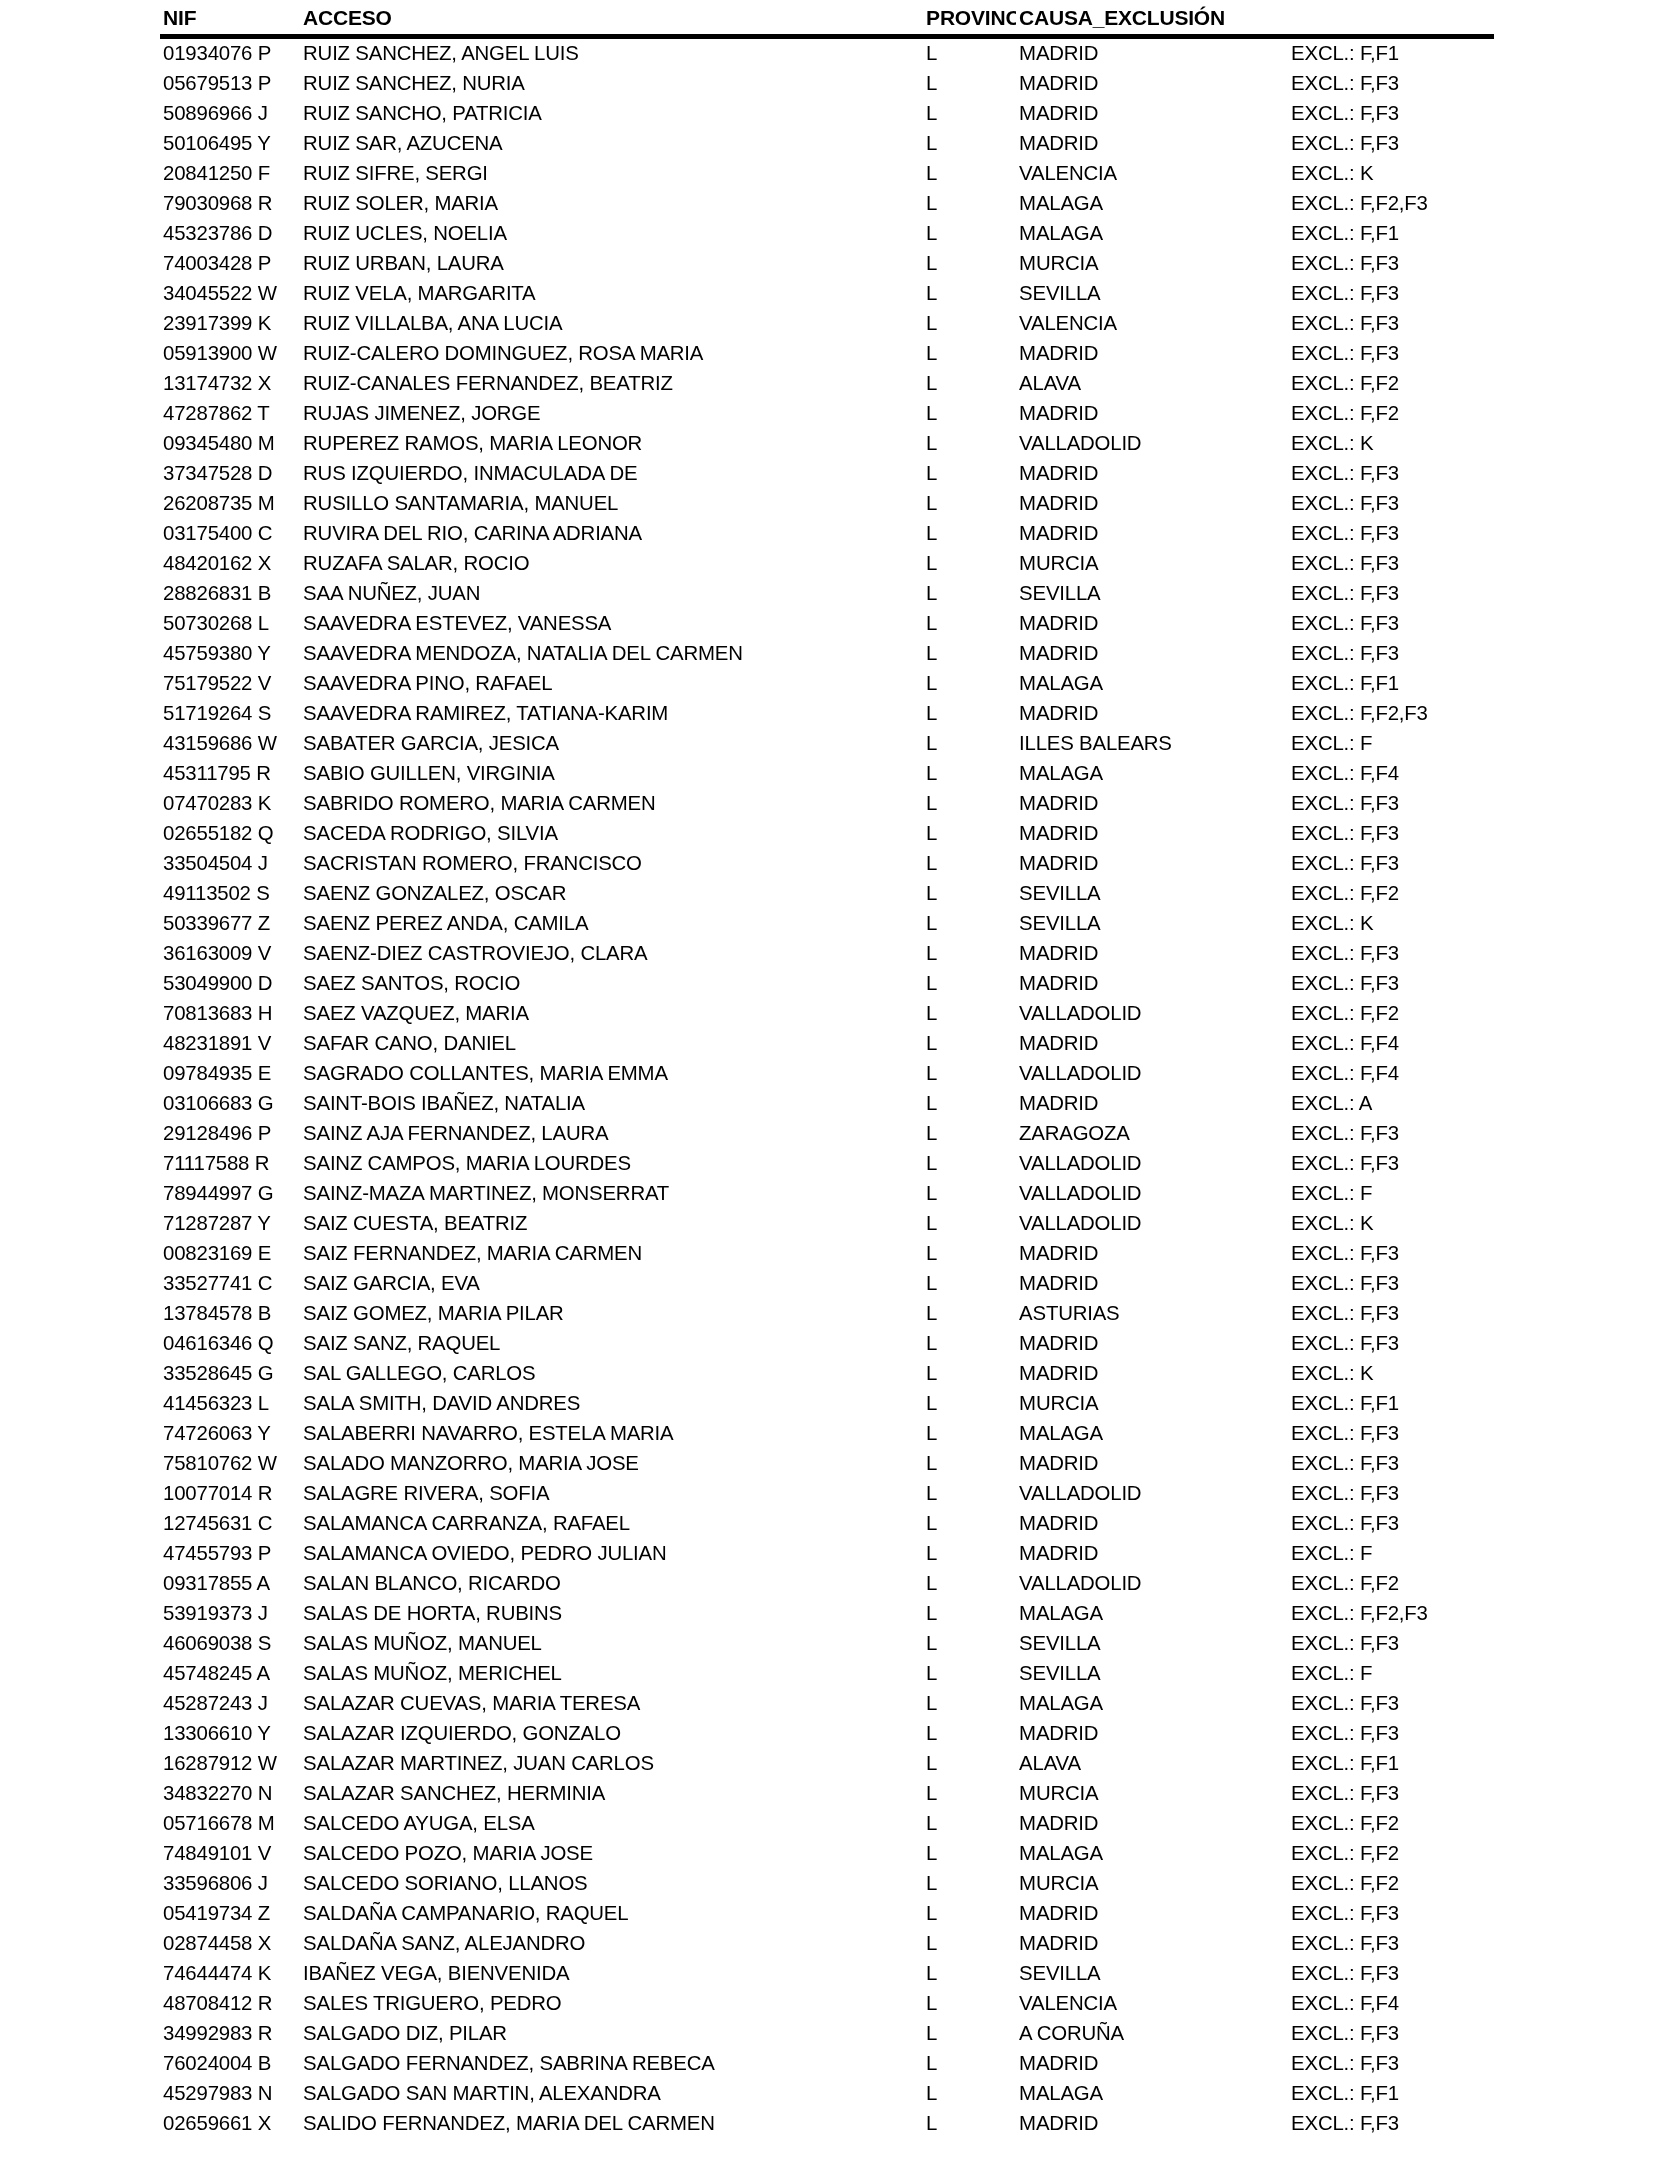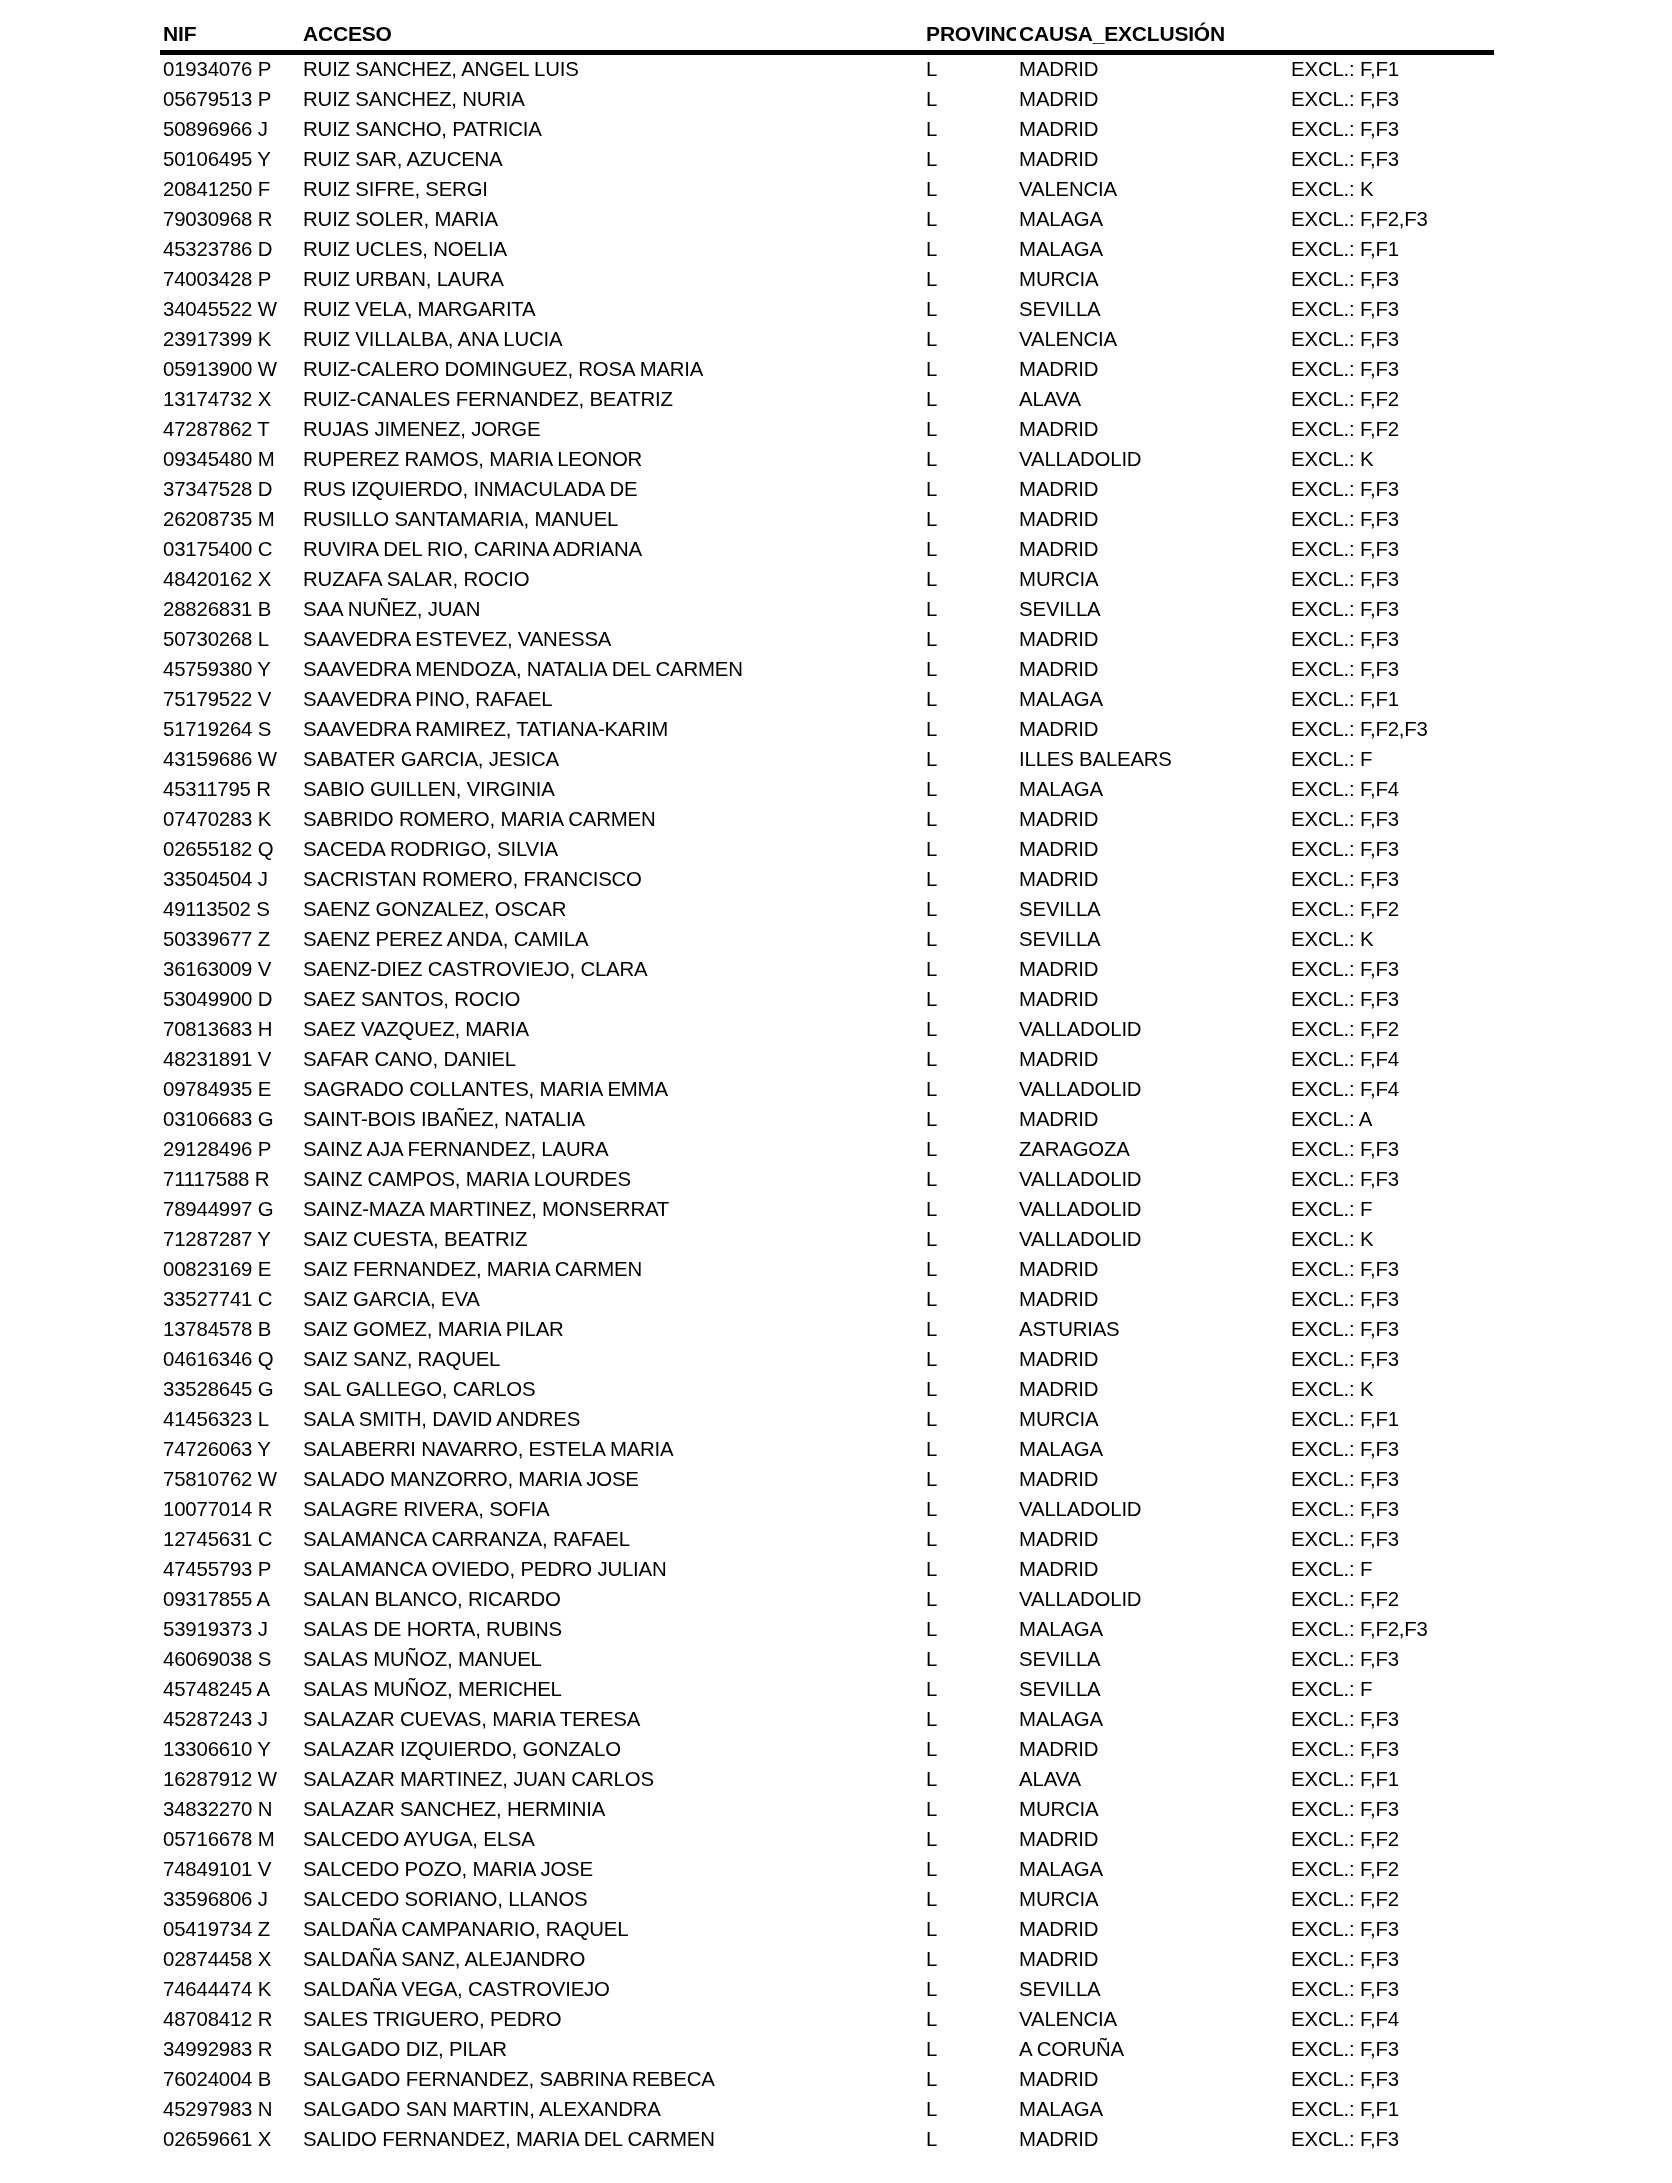--- a/index.html
+++ b/index.html
@@ -11,21 +11,21 @@
   }
   .page {
     position: relative;
     width: 1672px;
     height: 2183px;
     background: #ffffff;
     overflow: hidden;
   }
   .table {
     position: absolute;
-    top: 20px;
+    top: 4px;
     left: 160px;
     width: 1334px;
   }
   .header-row, .row {
     display: grid;
     grid-template-columns: 140px 623px 93px 272px 206px;
     align-items: center;
   }
   .header-row {
     font-weight: 700;
@@ -506,21 +506,21 @@
         </div>
         <div class="row">
           <div class="cell">02874458 X</div>
           <div class="cell">SALDAÑA SANZ, ALEJANDRO</div>
           <div class="cell">L</div>
           <div class="cell">MADRID</div>
           <div class="cell">EXCL.: F,F3</div>
         </div>
         <div class="row">
           <div class="cell">74644474 K</div>
-          <div class="cell">SALDAÑA VEGA, CASTROVIEJO</div>
+          <div class="cell">IBAÑEZ VEGA, BIENVENIDA</div>
           <div class="cell">L</div>
           <div class="cell">SEVILLA</div>
           <div class="cell">EXCL.: F,F3</div>
         </div>
         <div class="row">
           <div class="cell">48708412 R</div>
           <div class="cell">SALES TRIGUERO, PEDRO</div>
           <div class="cell">L</div>
           <div class="cell">VALENCIA</div>
           <div class="cell">EXCL.: F,F4</div>

